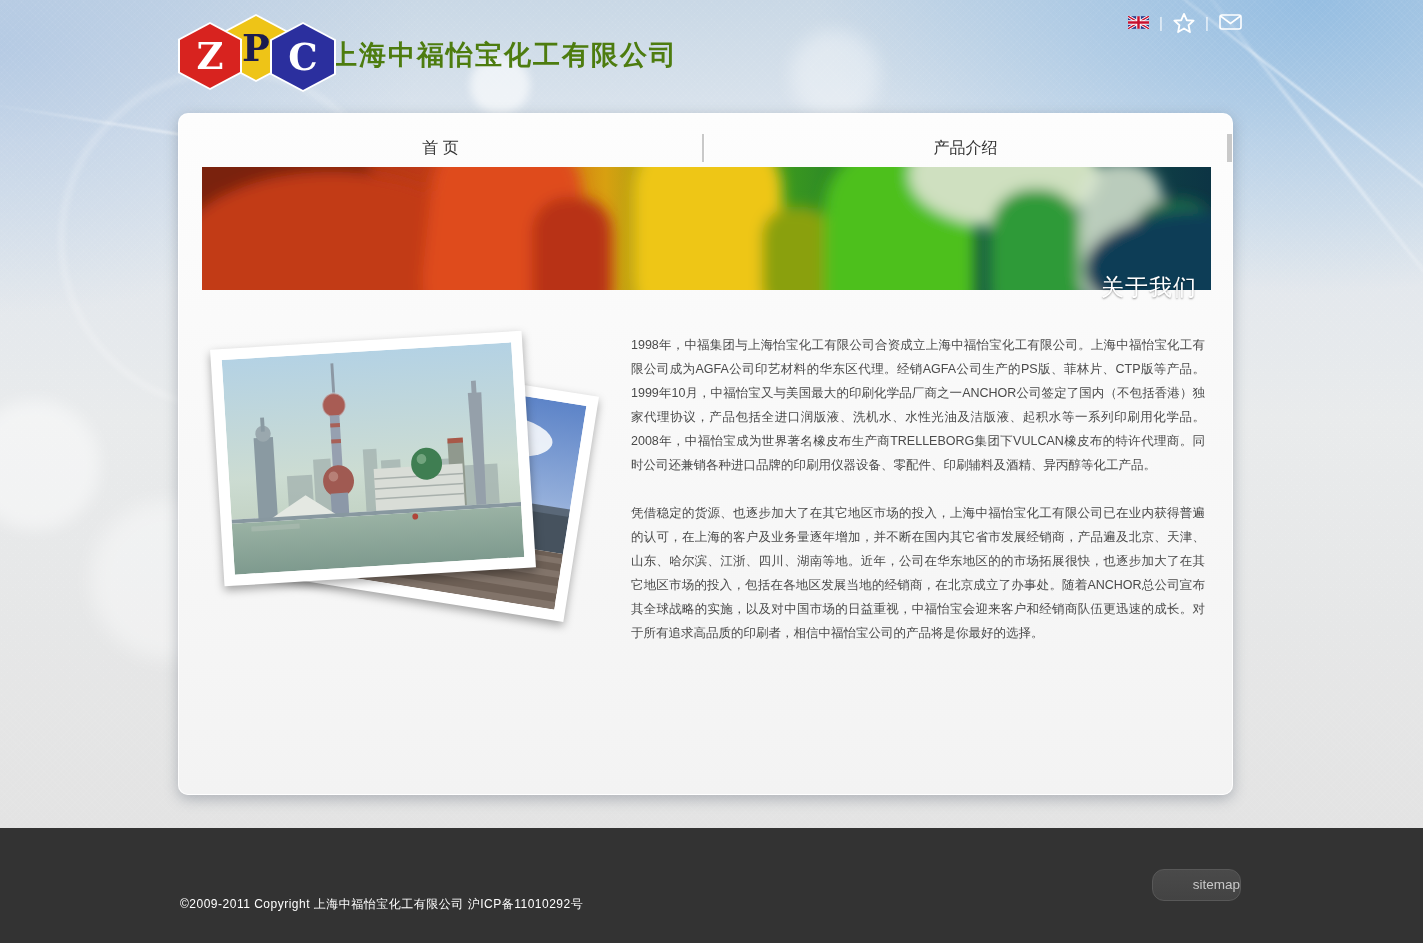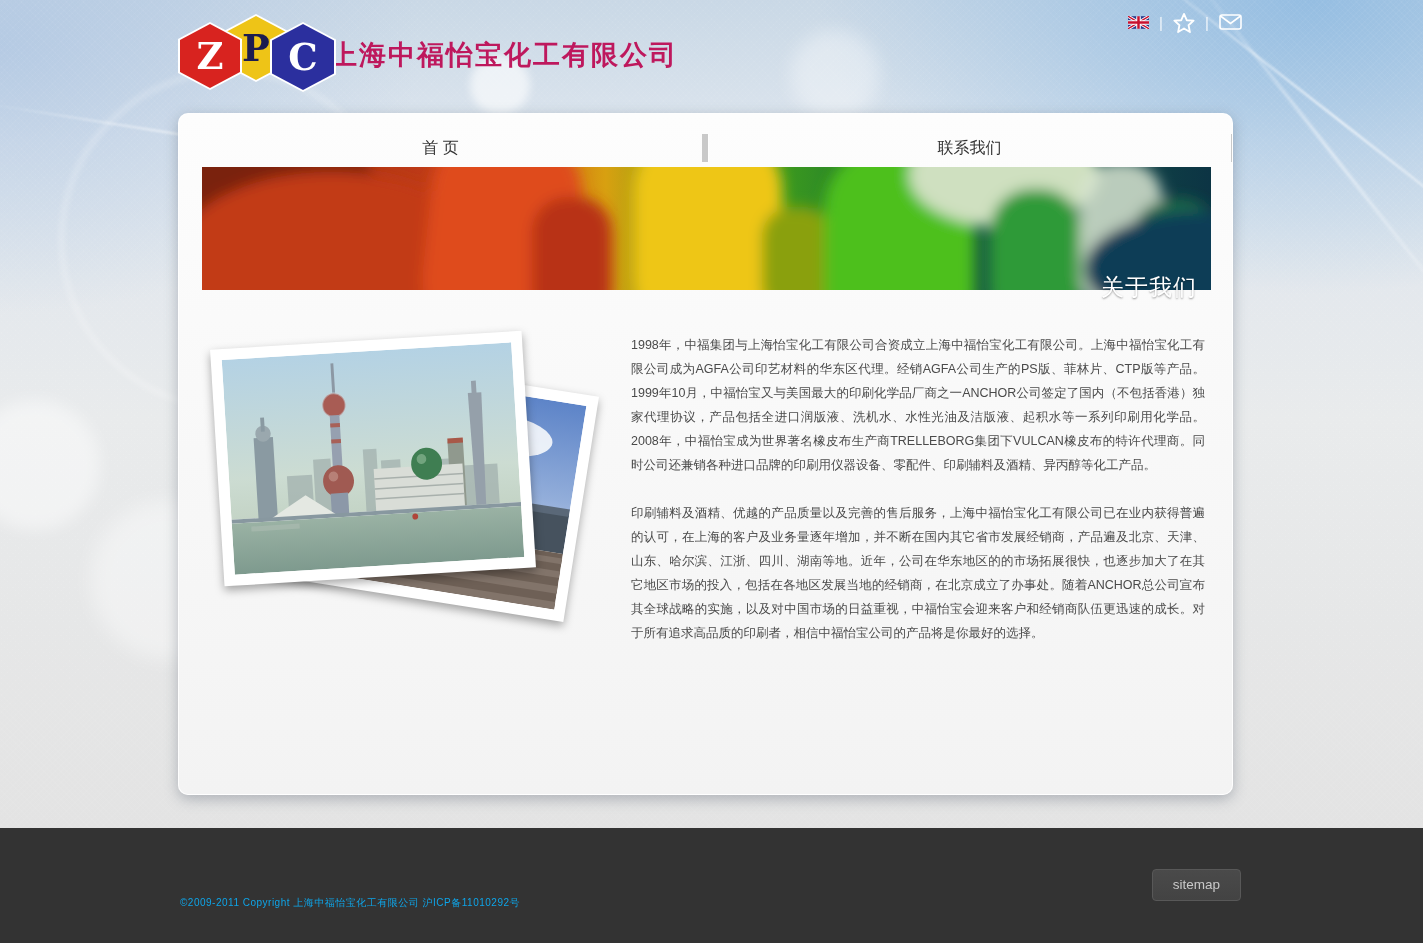--- a/index.html
+++ b/index.html
@@ -34,21 +34,21 @@
   
   .logo { position:absolute; left:178px; top:14px; width:150px; height:76px; cursor:pointer; }
   .hexo { position:absolute; clip-path:polygon(50% 0,100% 25%,100% 75%,50% 100%,0 75%,0 25%); background:#fff; }
   .hexi { position:absolute; left:2px; top:2px; right:2px; bottom:2px;
           clip-path:polygon(50% 0,100% 25%,100% 75%,50% 100%,0 75%,0 25%);
           display:flex; align-items:center; justify-content:center;
           font-family:"DejaVu Serif","Liberation Serif",serif; font-weight:bold; font-size:37px; }
   .hex-z { left:0; top:8px; width:64px; height:68px; z-index:3; }
   .hex-p { left:46px; top:0; width:64px; height:68px; z-index:2; }
   .hex-c { left:92px; top:8px; width:66px; height:70px; z-index:3; }
-  .company-title { position:absolute; left:330px; top:37px; font-size:27px; font-weight:bold; color:#be185d; letter-spacing:2px; }
+  .company-title { position:absolute; left:330px; top:37px; font-size:27px; font-weight:bold; color:#4d7c0f; letter-spacing:2px; }
 
   .topbar { position:absolute; left:1128px; top:10px; height:24px; display:flex; align-items:center; gap:10px; }
   .tb-sep { color:rgba(255,255,255,.85); font-size:15px; }
   .tb-ico { display:flex; align-items:center; cursor:pointer; }
 
   
   .card { position:absolute; left:178px; top:113px; width:1055px; height:682px;
           background:linear-gradient(to bottom,#fdfdfd,#f3f3f3);
           border:1px solid rgba(255,255,255,.9); border-radius:10px;
           box-shadow:0 4px 14px rgba(90,100,115,.4); }
@@ -66,25 +66,25 @@
   .photo-front { left:38px; top:226px; width:312px; height:237px; padding:11px; transform:rotate(-3.5deg); z-index:3; }
   .photo-back  { left:104px; top:258px; width:300px; height:228px; padding:11px; transform:rotate(9deg); z-index:2; }
   .photo svg { display:block; width:100%; height:100%; }
 
   
   .about-text { position:absolute; left:452px; top:219px; width:574px; color:#4a4a4a; font-size:12.5px; line-height:24px; text-align:justify; }
   .about-text p { margin-bottom:24px; }
 
   
   .footer { position:absolute; left:0; top:828px; width:1423px; height:115px; background:#333333; }
-  .copyright { position:absolute; left:180px; top:68px; color:#0ea5e9; font-size:10px; letter-spacing:.5px; }
+  .copyright { position:absolute; left:180px; top:68px; color:#ffffff; font-size:12px; letter-spacing:.5px; }
   .sitemap-btn { position:absolute; left:1152px; top:41px; width:89px; height:32px;
                  background:linear-gradient(to bottom,#4a4a4a,#434343);
-                 border:1px solid #585858; border-radius:4px;
-                 color:#c9c9c9; font-size:13.5px; text-align:center; line-height:30px; cursor:pointer; }
+                 border:1px solid #585858; border-radius:12px;
+                 color:#c9c9c9; font-size:13.5px; text-align:right; line-height:30px; cursor:pointer; }
 </style>
 </head>
 <body>
 
 <div class="texture"></div>
 <div class="bokeh b1"></div>
 <div class="bokeh b2"></div>
 <div class="bokeh b3"></div>
 <div class="bokeh b4"></div>
 <div class="bokeh b5"></div>
@@ -130,25 +130,25 @@
     </svg>
   </span>
 </div>
 
 <div class="card">
 
   <div class="nav">
     <div class="nav-item">首 页</div>
     <div class="nav-sep"></div>
     <div class="nav-sep"></div>
-    <div class="nav-sep"></div>
-    <div class="nav-sep"></div>
-    <div class="nav-sep"></div>
-    <div class="nav-sep"></div>
-    <div class="nav-item">联系我们</div>
+    <div class="nav-item">产品介绍</div>
+    <div class="nav-sep"></div>
+    <div class="nav-sep"></div>
+    <div class="nav-sep"></div>
+    <div class="nav-sep"></div>
     <div class="nav-sep"></div>
   </div>
 
   <div class="banner">
     <svg width="1009" height="123" viewBox="0 0 1009 123" preserveAspectRatio="none">
       <defs>
         <filter id="bb" x="-30%" y="-30%" width="160%" height="160%">
             <feGaussianBlur stdDeviation="7"></feGaussianBlur>
           </filter>
         <linearGradient id="bg" x1="0" y1="0" x2="1" y2="0">
@@ -275,20 +275,20 @@
 
       <rect x="0" y="160" width="300" height="4" fill="#8898a0"></rect>
       <rect x="0" y="164" width="300" height="51" fill="url(#water1)"></rect>
       <rect x="20" y="168" width="50" height="5" fill="#aebcb2" opacity="0.6"></rect>
       <circle cx="190" cy="168" r="3" fill="#b0443a"></circle>
     </svg>
   </div>
 
   <div class="about-text">
     <p>1998年，中福集团与上海怡宝化工有限公司合资成立上海中福怡宝化工有限公司。上海中福怡宝化工有限公司成为AGFA公司印艺材料的华东区代理。经销AGFA公司生产的PS版、菲林片、CTP版等产品。1999年10月，中福怡宝又与美国最大的印刷化学品厂商之一ANCHOR公司签定了国内（不包括香港）独家代理协议，产品包括全进口润版液、洗机水、水性光油及洁版液、起积水等一系列印刷用化学品。2008年，中福怡宝成为世界著名橡皮布生产商TRELLEBORG集团下VULCAN橡皮布的特许代理商。同时公司还兼销各种进口品牌的印刷用仪器设备、零配件、印刷辅料及酒精、异丙醇等化工产品。</p>
-    <p>印刷辅料及酒精、优越的产品质量以及完善的售后服务，上海中福怡宝化工有限公司已在业内获得普遍的认可，在上海的客户及业务量逐年增加，并不断在国内其它省市发展经销商，产品遍及北京、天津、山东、哈尔滨、江浙、四川、湖南等地。近年，公司在华东地区的的市场拓展很快，也逐步加大了在其它地区市场的投入，包括在各地区发展当地的经销商，在北京成立了办事处。随着ANCHOR总公司宣布其全球战略的实施，以及对中国市场的日益重视，中福怡宝会迎来客户和经销商队伍更迅速的成长。对于所有追求高品质的印刷者，相信中福怡宝公司的产品将是你最好的选择。</p>
+    <p>凭借稳定的货源、也逐步加大了在其它地区市场的投入，上海中福怡宝化工有限公司已在业内获得普遍的认可，在上海的客户及业务量逐年增加，并不断在国内其它省市发展经销商，产品遍及北京、天津、山东、哈尔滨、江浙、四川、湖南等地。近年，公司在华东地区的的市场拓展很快，也逐步加大了在其它地区市场的投入，包括在各地区发展当地的经销商，在北京成立了办事处。随着ANCHOR总公司宣布其全球战略的实施，以及对中国市场的日益重视，中福怡宝会迎来客户和经销商队伍更迅速的成长。对于所有追求高品质的印刷者，相信中福怡宝公司的产品将是你最好的选择。</p>
   </div>
 </div>
 
 <div class="footer">
   <div class="copyright">©2009-2011 Copyright 上海中福怡宝化工有限公司 沪ICP备11010292号</div>
   <div class="sitemap-btn">sitemap</div>
 </div>
 
 </body></html>

